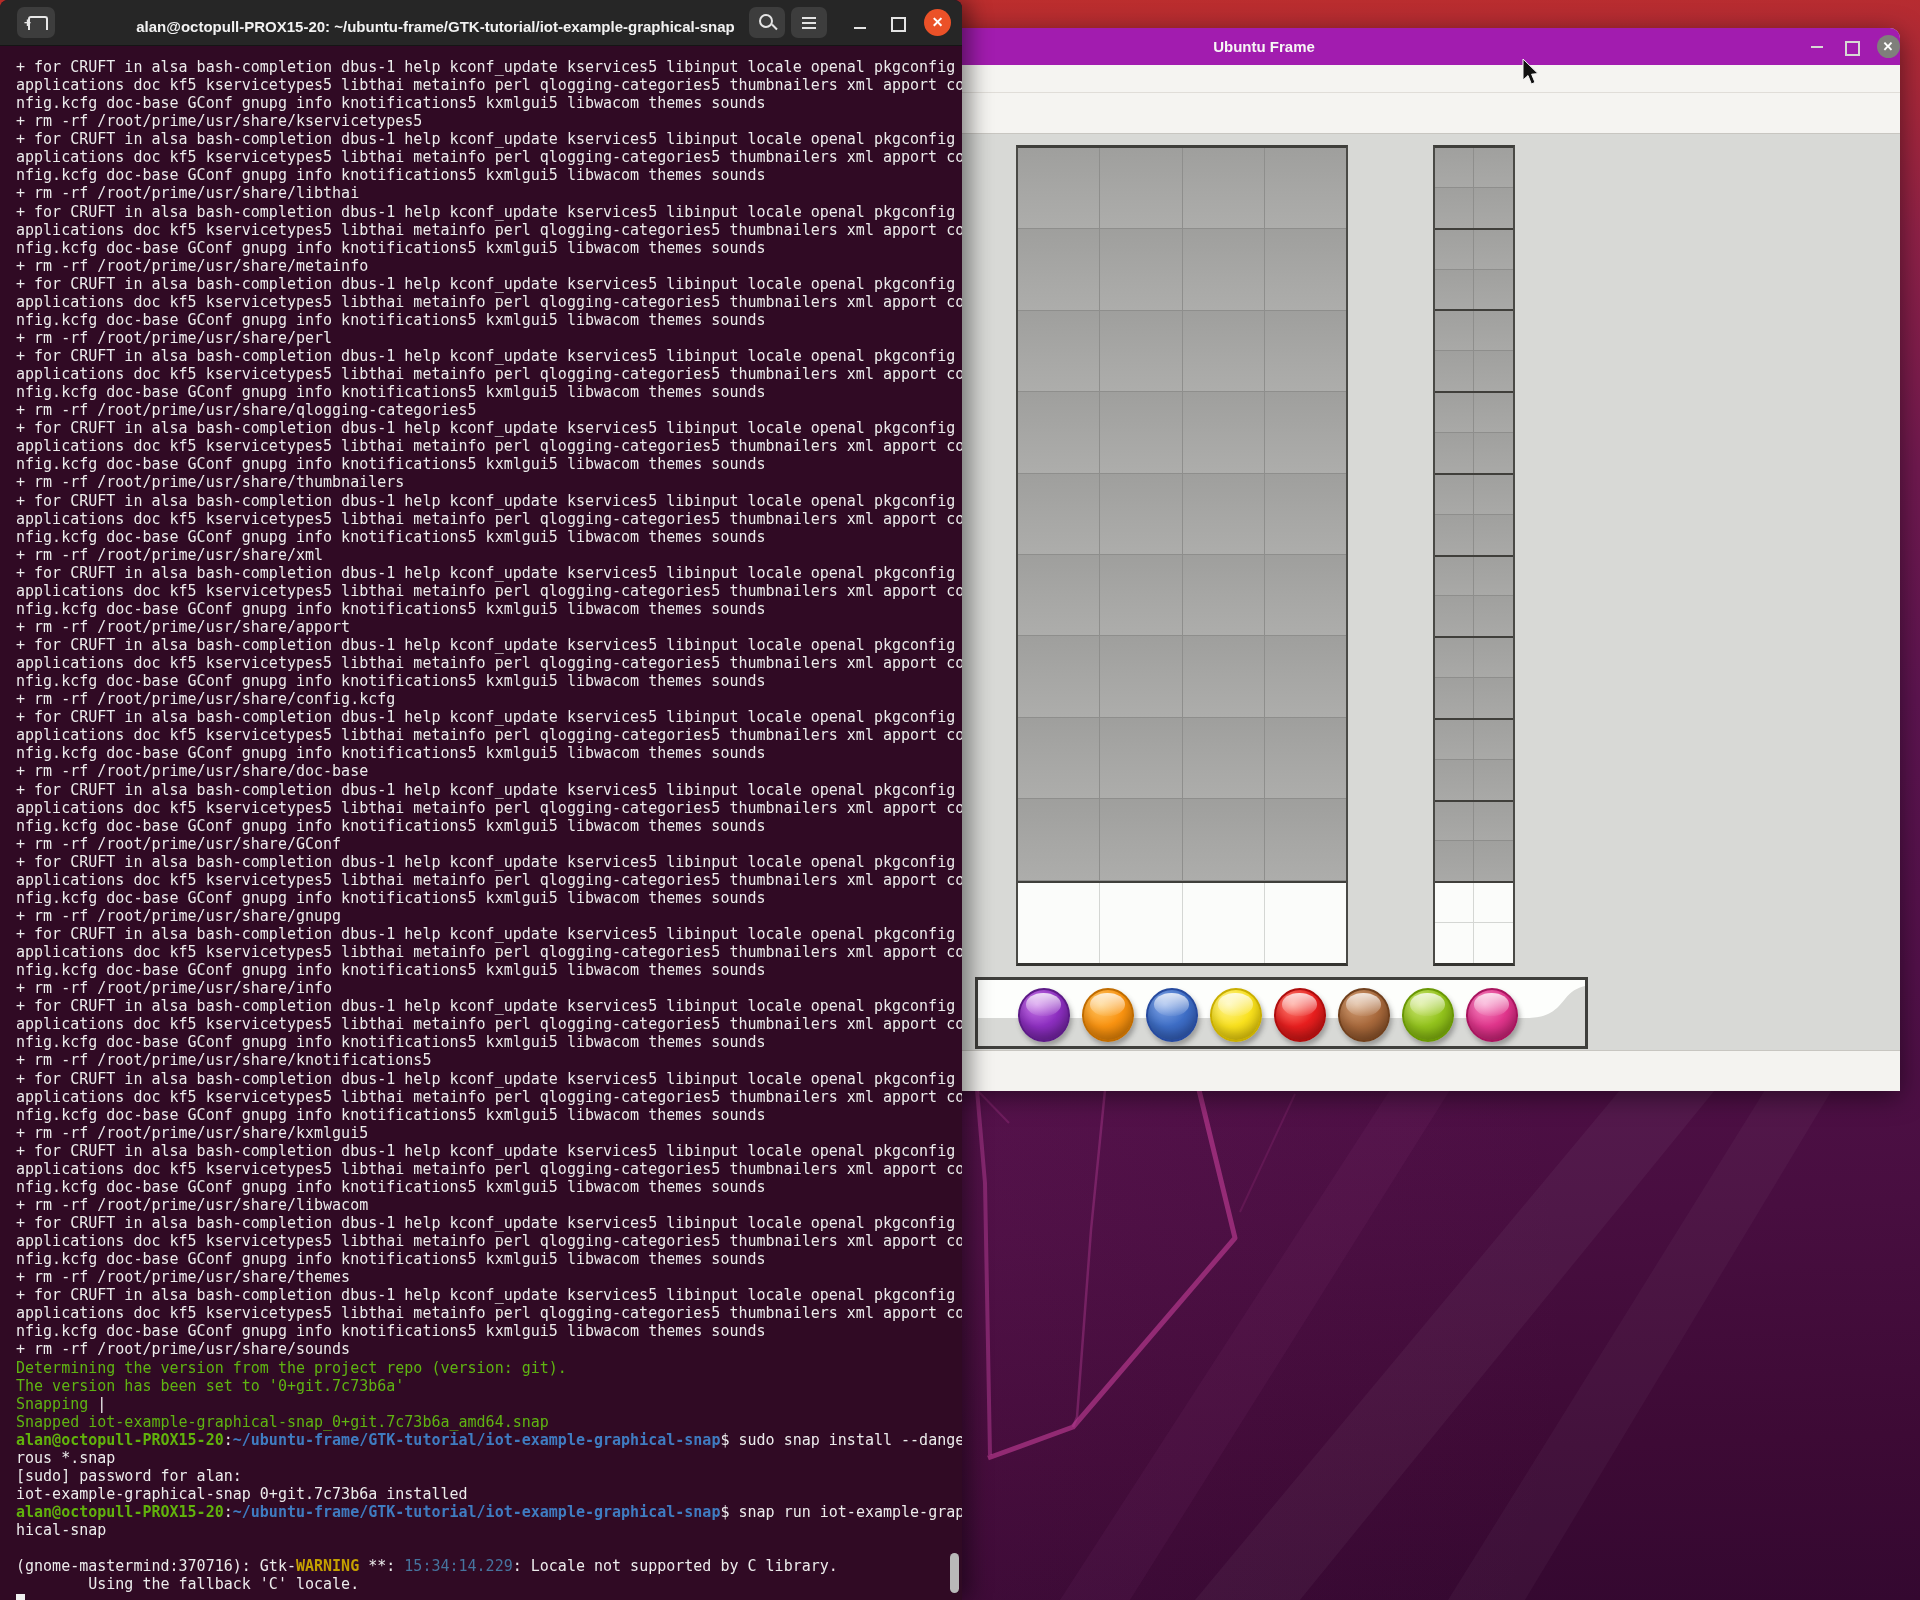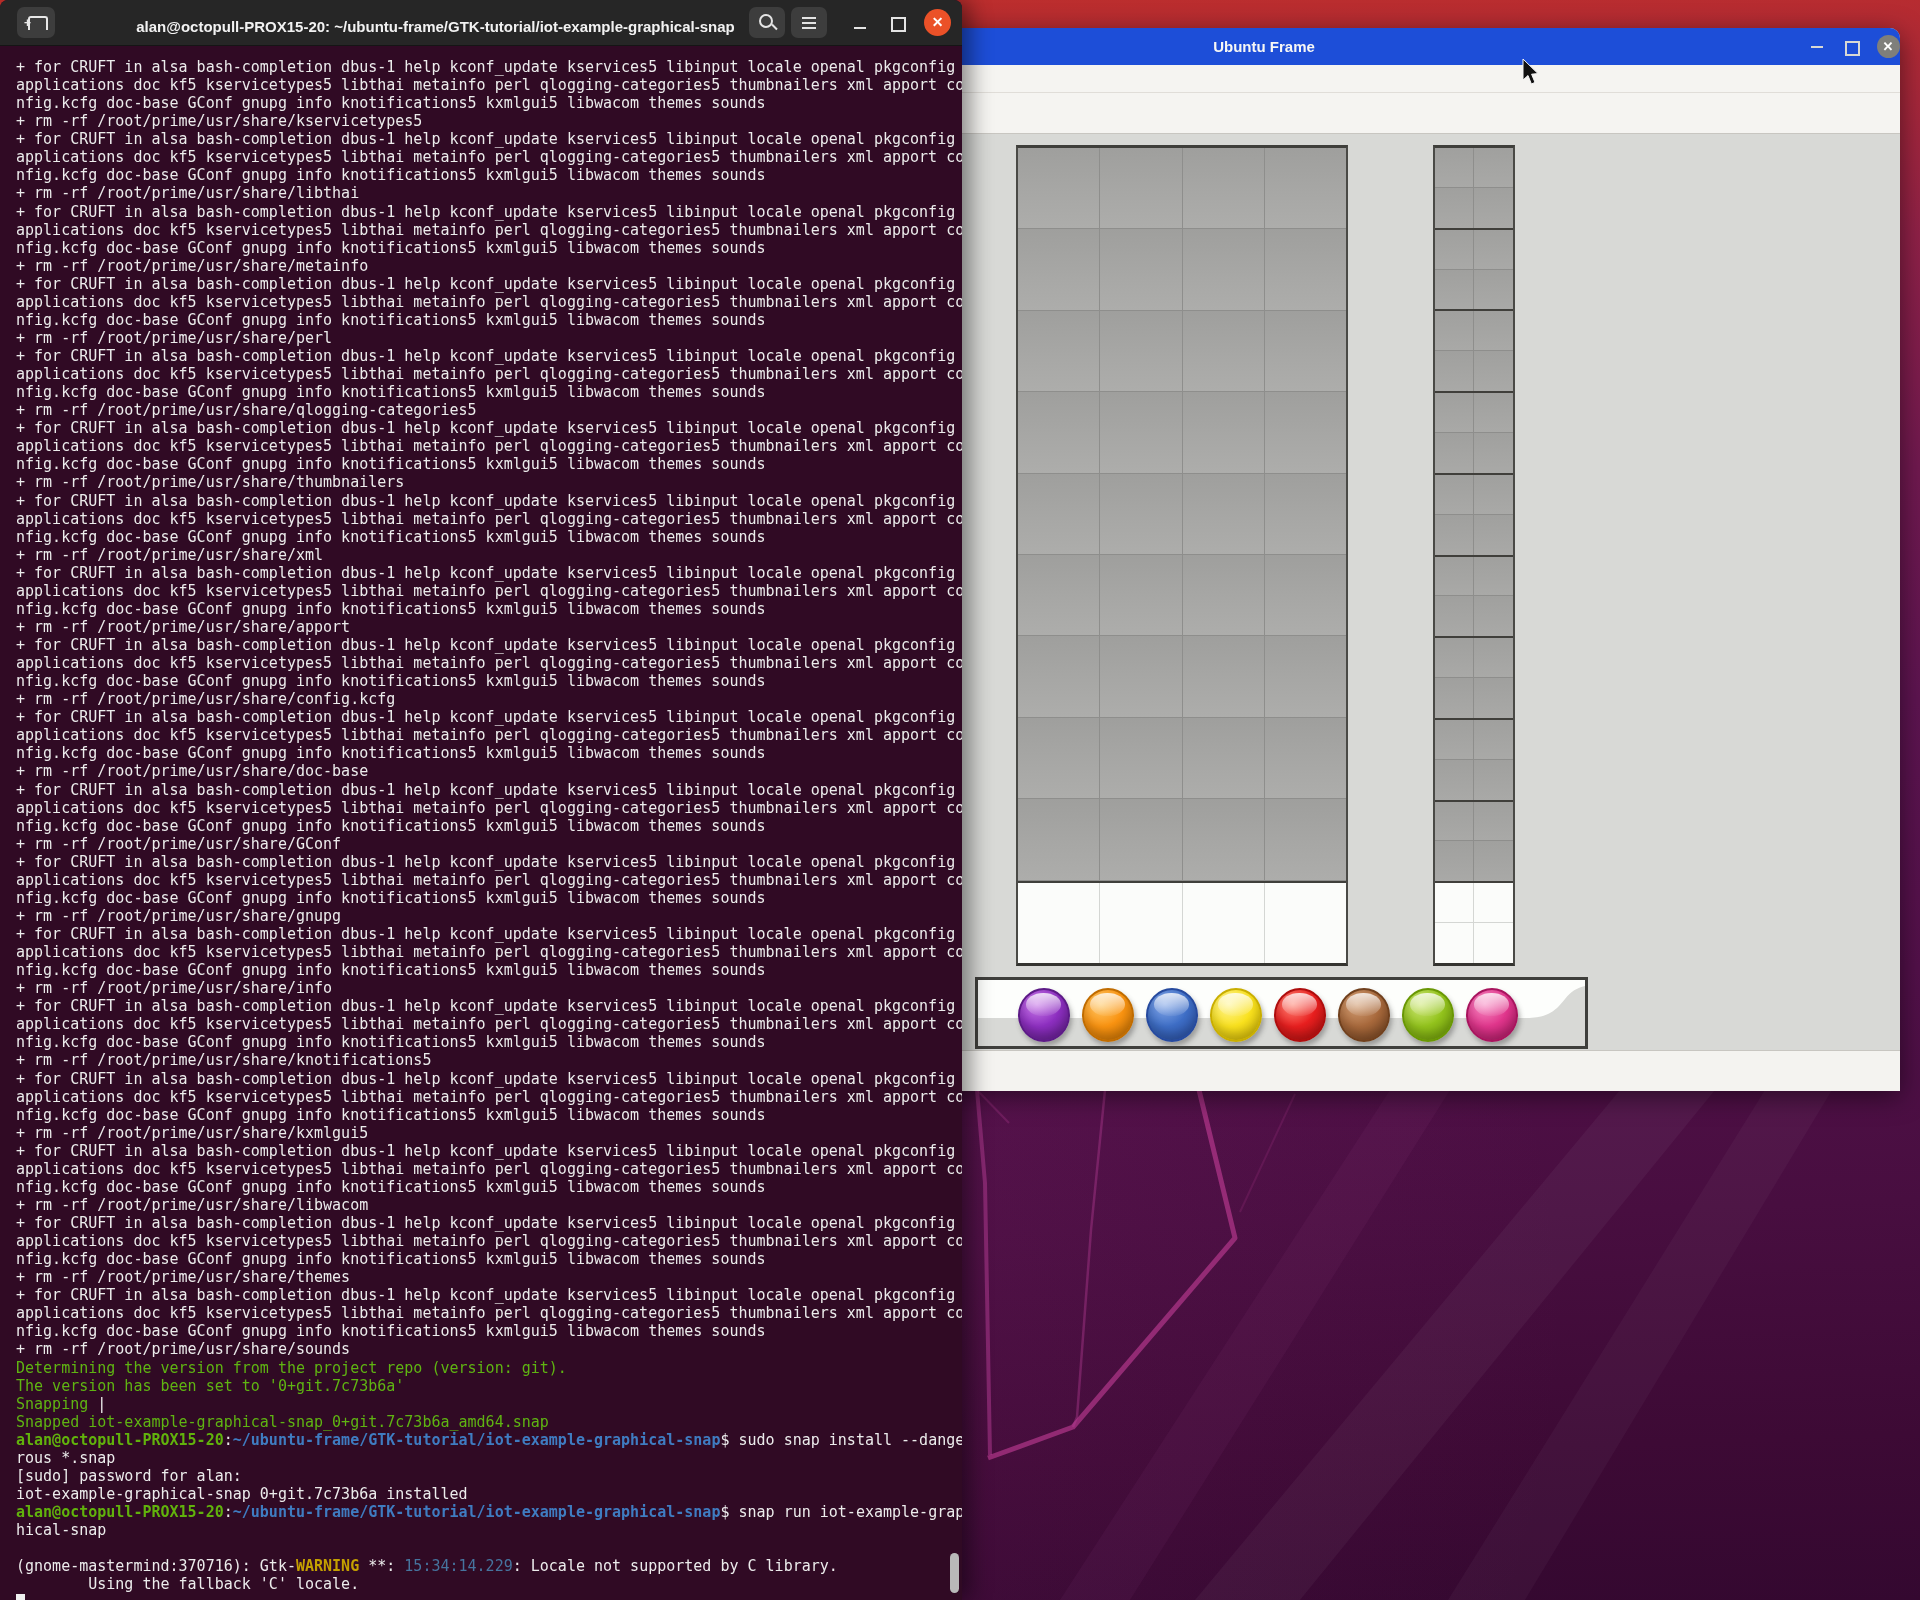--- a/index.html
+++ b/index.html
@@ -10,21 +10,21 @@
   #wallpaper{position:absolute;left:0;top:0;width:1920px;height:1600px;
     background:linear-gradient(178deg,#c2302a 0%,#b12a34 6%,#8f2147 18%,#70194f 32%,
       #5d1450 46%,#521049 62%,#480e40 76%,#3d0a35 90%,#340830 100%);}
   #wallpaper .glow{position:absolute;left:0;top:0;width:100%;height:100%;
     background:radial-gradient(ellipse at 18% 82%,rgba(160,45,135,.20),transparent 55%);}
   #facets{position:absolute;left:0;top:0;}
 
   
   #frame-window{position:absolute;left:628px;top:28px;width:1272px;height:1062px;
     border-radius:10px 10px 0 0;box-shadow:0 6px 26px rgba(0,0,0,.5);background:#d8d9d6;}
-  #frame-titlebar{position:absolute;left:0;top:0;width:100%;height:37px;background:#1d4ed8;
+  #frame-titlebar{position:absolute;left:0;top:0;width:100%;height:37px;background:#a21caf;
     border-radius:10px 10px 0 0;}
   #frame-title{position:absolute;left:0;top:0;width:100%;height:37px;line-height:37px;
     text-align:center;color:#f7f7f5;font-size:15px;font-weight:bold;}
   .fbtn{position:absolute;top:0;width:34px;height:37px;}
   .bar-icon{position:absolute;left:50%;top:50%;width:12px;height:2px;margin:-1px 0 0 -6px;
     background:#d8d8d4;}
   .sq-icon{position:absolute;left:50%;top:50%;width:11px;height:11px;margin:-6px 0 0 -6px;
     border:2px solid #d8d8d4;}
   .circle-x{position:absolute;left:50%;top:50%;width:23px;height:23px;margin:-11.5px 0 0 -11.5px;
     background:#7f7f7b;border-radius:50%;color:#fff;font-size:13px;font-weight:bold;

